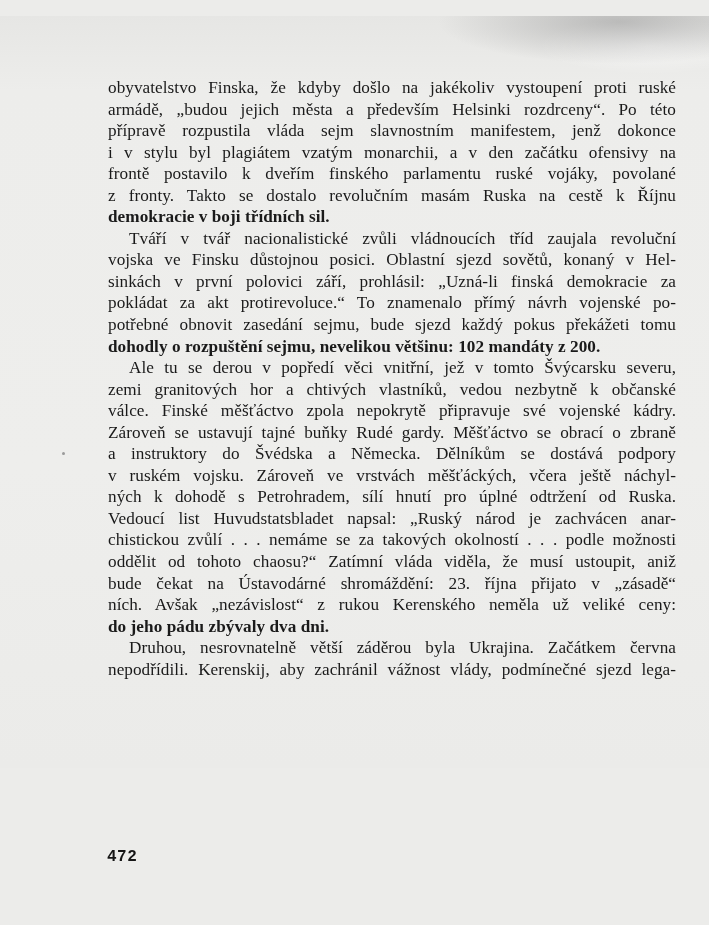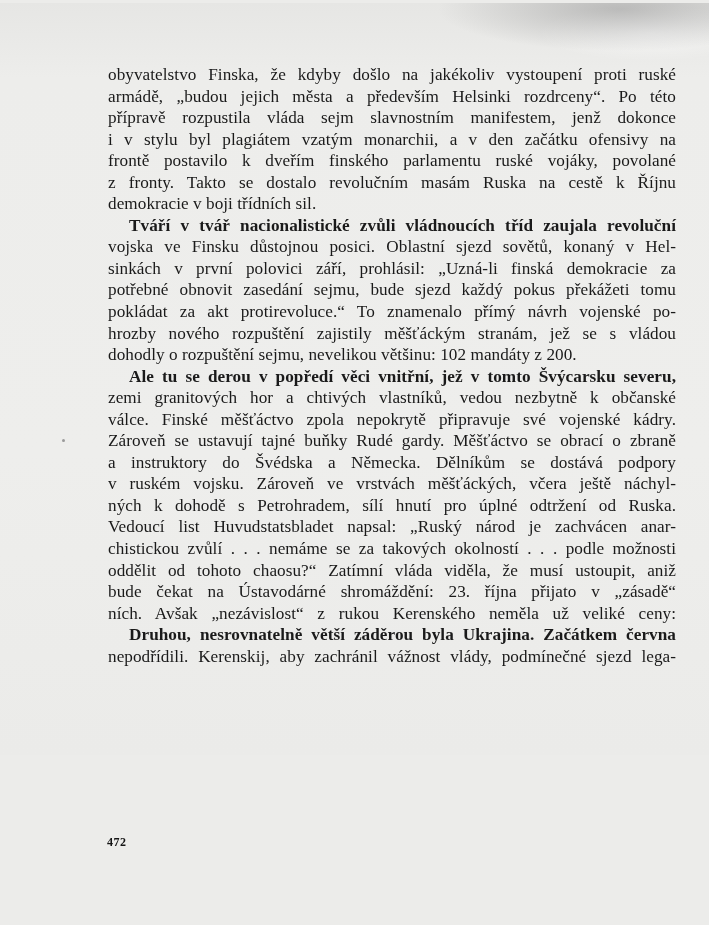--- a/index.html
+++ b/index.html
@@ -10,21 +10,21 @@
       width: 709px;
       height: 925px;
       overflow: hidden;
       position: relative;
       background: #ececea;
       font-family: "Liberation Serif", "DejaVu Serif", serif;
       color: #1a1a1a;
     }
     .page {
       position: absolute;
-      left: 0; top: 3px;
+      left: 0; top: 16px;
       width: 709px; height: 752px;
       background:
         radial-gradient(ellipse 260px 60px at 620px 6px, rgba(150,150,150,0.55), rgba(200,200,200,0) 70%),
         radial-gradient(ellipse 160px 40px at 650px 30px, rgba(255,255,255,0.55), rgba(255,255,255,0) 70%),
         linear-gradient(180deg, #e6e6e4 0%, #ededeb 10%, #eeeeec 60%, #ebebe9 100%);
     }
     .text-block {
       position: absolute;
       left: 108px;
       top: 61px;
@@ -35,32 +35,32 @@
       height: 21.55px;
       line-height: 21.55px;
       font-size: 17.2px;
       white-space: nowrap;
       text-align: justify;
       text-align-last: justify;
       letter-spacing: 0.05px;
     }
     .line.last {
       text-align-last: left;
+      font-weight: bold;
     }
     .line.indent {
       text-indent: 21px;
-      font-weight: bold;
     }
     .page-number {
       position: absolute;
       left: 107px;
       top: 832px;
-      font-family: Liberation Serif, serif;
+      font-family: Liberation Mono, monospace;
       font-weight: bold;
-      font-size: 12px;
+      font-size: 16px;
       letter-spacing: 0.5px;
       color: #151515;
     }
     .margin-speck {
       position: absolute;
       left: 62px;
       top: 436px;
       width: 3px;
       height: 3px;
       border-radius: 50%;
@@ -76,33 +76,33 @@
       <span class="line">obyvatelstvo Finska, že kdyby došlo na jakékoliv vystoupení proti ruské</span>
       <span class="line">armádě, „budou jejich města a především Helsinki rozdrceny“. Po této</span>
       <span class="line">přípravě rozpustila vláda sejm slavnostním manifestem, jenž dokonce</span>
       <span class="line">i v stylu byl plagiátem vzatým monarchii, a v den začátku ofensivy na</span>
       <span class="line">frontě postavilo k dveřím finského parlamentu ruské vojáky, povolané</span>
       <span class="line">z fronty. Takto se dostalo revolučním masám Ruska na cestě k Říjnu</span>
       <span class="line last">demokracie v boji třídních sil.</span>
       <span class="line indent">Tváří v tvář nacionalistické zvůli vládnoucích tříd zaujala revoluční</span>
       <span class="line">vojska ve Finsku důstojnou posici. Oblastní sjezd sovětů, konaný v Hel-</span>
       <span class="line">sinkách v první polovici září, prohlásil: „Uzná-li finská demokracie za</span>
+      <span class="line">pokládat za akt protirevoluce.“ To znamenalo přímý návrh vojenské po-</span>
       <span class="line">potřebné obnovit zasedání sejmu, bude sjezd každý pokus překážeti tomu</span>
-      <span class="line">pokládat za akt protirevoluce.“ To znamenalo přímý návrh vojenské po-</span>
-      <span class="line">hrozby nového rozpuštění zajistily měšťáckým stranám, jež se s vládou</span>
       <span class="line last">dohodly o rozpuštění sejmu, nevelikou většinu: 102 mandáty z 200.</span>
       <span class="line indent">Ale tu se derou v popředí věci vnitřní, jež v tomto Švýcarsku severu,</span>
       <span class="line">zemi granitových hor a chtivých vlastníků, vedou nezbytně k občanské</span>
       <span class="line">válce. Finské měšťáctvo zpola nepokrytě připravuje své vojenské kádry.</span>
       <span class="line">Zároveň se ustavují tajné buňky Rudé gardy. Měšťáctvo se obrací o zbraně</span>
       <span class="line">a instruktory do Švédska a Německa. Dělníkům se dostává podpory</span>
       <span class="line">v ruském vojsku. Zároveň ve vrstvách měšťáckých, včera ještě náchyl-</span>
       <span class="line">ných k dohodě s Petrohradem, sílí hnutí pro úplné odtržení od Ruska.</span>
       <span class="line">Vedoucí list Huvudstatsbladet napsal: „Ruský národ je zachvácen anar-</span>
       <span class="line">chistickou zvůlí . . . nemáme se za takových okolností . . . podle možnosti</span>
       <span class="line">oddělit od tohoto chaosu?“ Zatímní vláda viděla, že musí ustoupit, aniž</span>
       <span class="line">bude čekat na Ústavodárné shromáždění: 23. října přijato v „zásadě“</span>
       <span class="line">ních. Avšak „nezávislost“ z rukou Kerenského neměla už veliké ceny:</span>
+      <span class="line last">do jeho pádu zbývaly dva dni.</span>
       <span class="line indent">Druhou, nesrovnatelně větší záděrou byla Ukrajina. Začátkem června</span>
       <span class="line">nepodřídili. Kerenskij, aby zachránil vážnost vlády, podmínečné sjezd lega-</span>
     </div>
   <div class="page-number">472</div>
 </div>
 
 </body></html>

